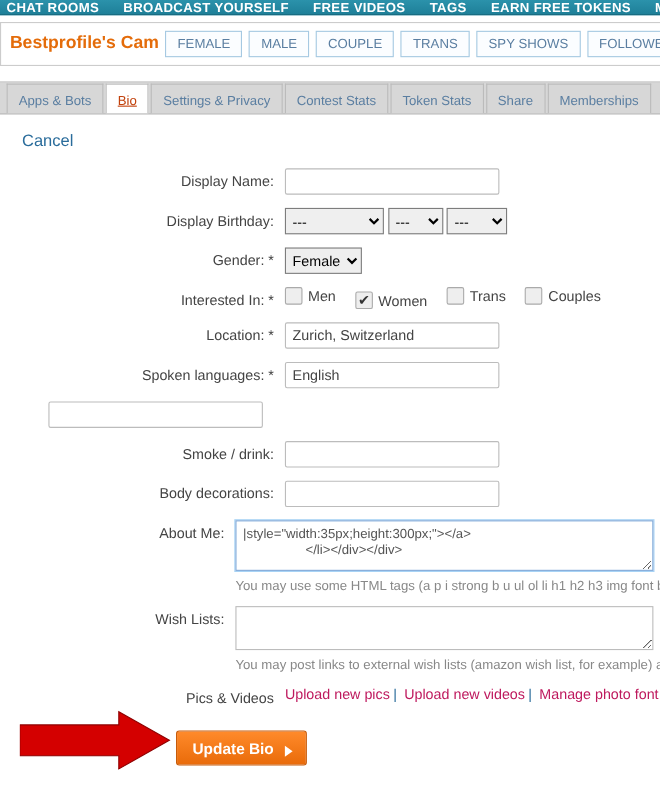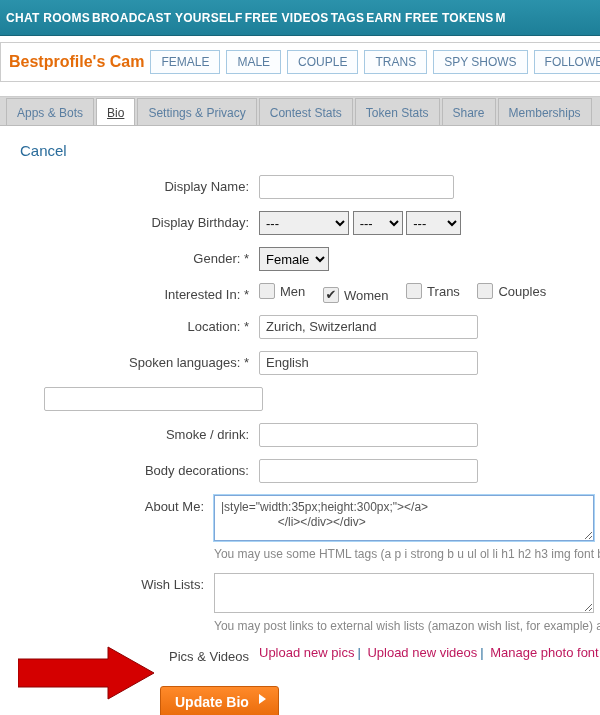--- a/index.html
+++ b/index.html
@@ -8,25 +8,25 @@
     font-size: 13px;
     color: #444;
     width: 600px;
     height: 715px;
     overflow: hidden;
     background: #fff;
     position: relative;
   }
   .topnav {
     background: linear-gradient(#2b92ab, #1d7e97);
-    height: 36px;
+    height: 14px;
     display: flex;
     align-items: center;
     padding: 0 6px;
-    gap: 2px;
+    gap: 22px;
     white-space: nowrap;
     overflow: hidden;
     box-shadow: inset 0 -1px 0 rgba(0,0,0,.2);
     text-align: center;
   }
   .topnav a {
     color: #fff;
     font-weight: bold;
     font-size: 12px;
     letter-spacing: .3px;
@@ -78,21 +78,21 @@
     border-bottom: none;
     background: #d7d7d7;
     margin-right: 2px;
     position: relative;
     top: 1px;
     cursor: pointer;
   }
   .tab.active {
     background: #fff;
     border-color: #bbb;
-    color: #404040;
+    color: #c2410c;
     top: 1px;
     height: 30px;
     text-decoration: underline;
   }
   .cancel {
     color: #2a6c9b;
     font-size: 15px;
     margin: 16px 0 16px 20px;
     display: inline-block;
     cursor: pointer;
@@ -117,21 +117,21 @@
     border: 1px solid #bcbcbc;
     height: 24px;
     padding: 2px 6px;
     font-size: 13px;
     color: #444;
     width: 190px;
     background: #fff;
     border-radius: 2px;
   }
   .txt.lg { width: 195px; }
-  .txt.md { width: 219px; }
+  .txt.md { width: 195px; }
   .sel {
     border: 1px solid #7d7d7d;
     height: 24px;
     font-size: 13px;
     background: #efefef;
     padding: 0 2px;
     cursor: pointer;
   }
   .chk {
     display: inline-flex;
@@ -179,21 +179,21 @@
   .updatebtn {
     background: linear-gradient(#ff8a2a, #e96b0a);
     color: #fff;
     border: 1px solid #c85b09;
     padding: 7px 12px 7px 14px;
     font-size: 14px;
     font-weight: bold;
     border-radius: 3px;
     cursor: pointer;
     display: inline-flex;
-    align-items: flex-start;
+    align-items: flex-end;
     margin-left: 160px;
     margin-top: 10px;
   }
   .updatebtn .tri {
     display:inline-block;
     width:0;height:0;
     border-top:5px solid transparent;
     border-bottom:5px solid transparent;
     border-left:7px solid #fff;
     margin-left: 10px;

